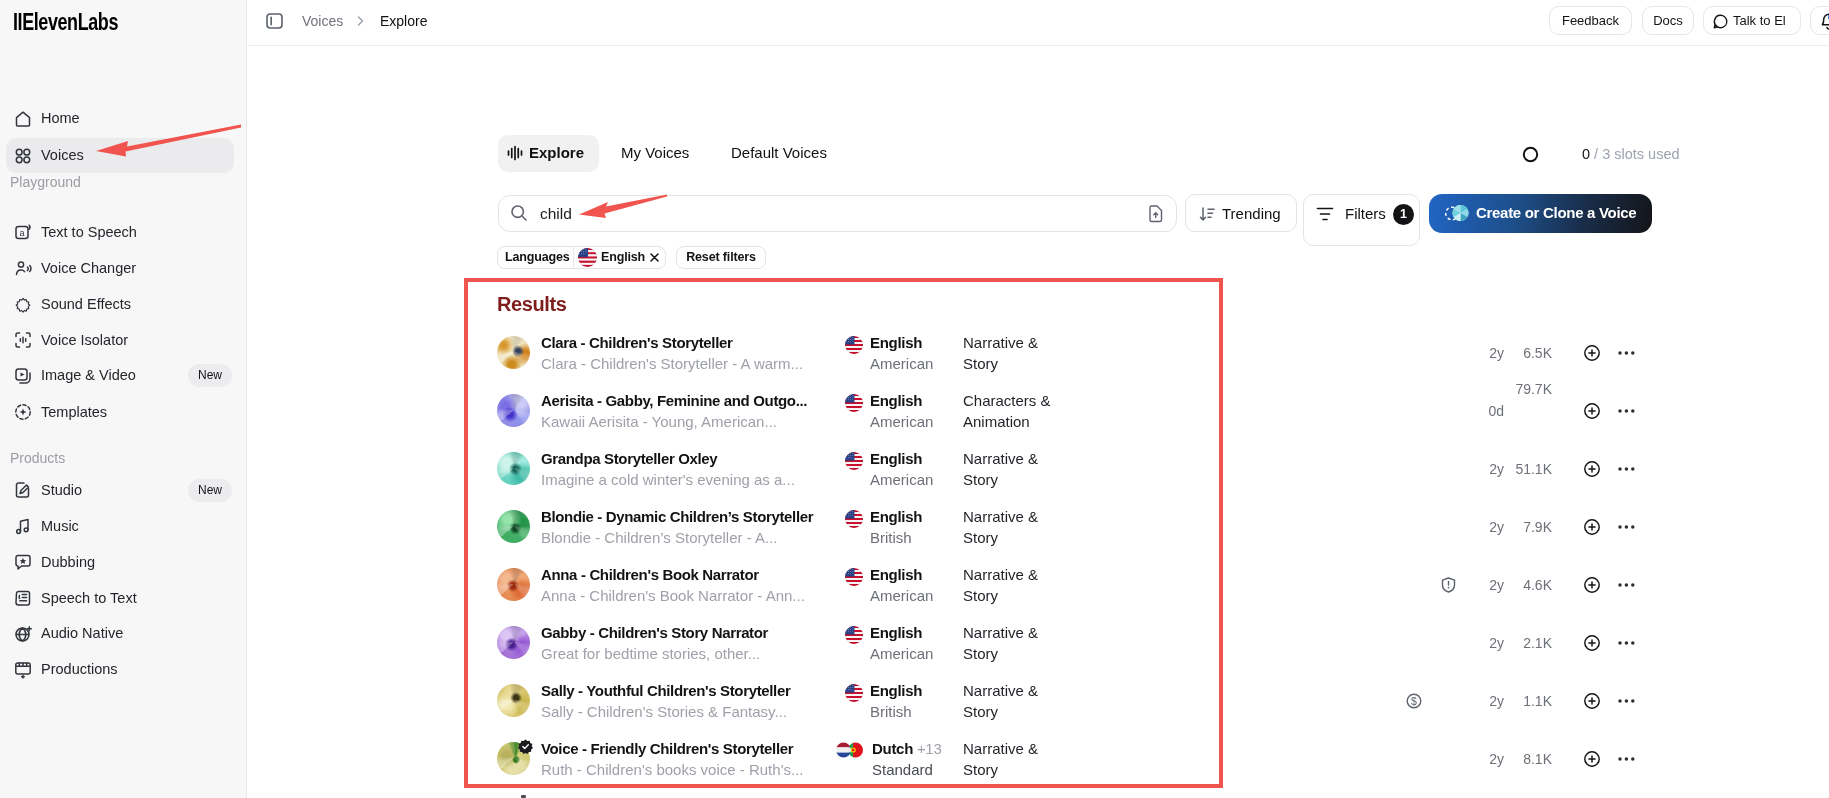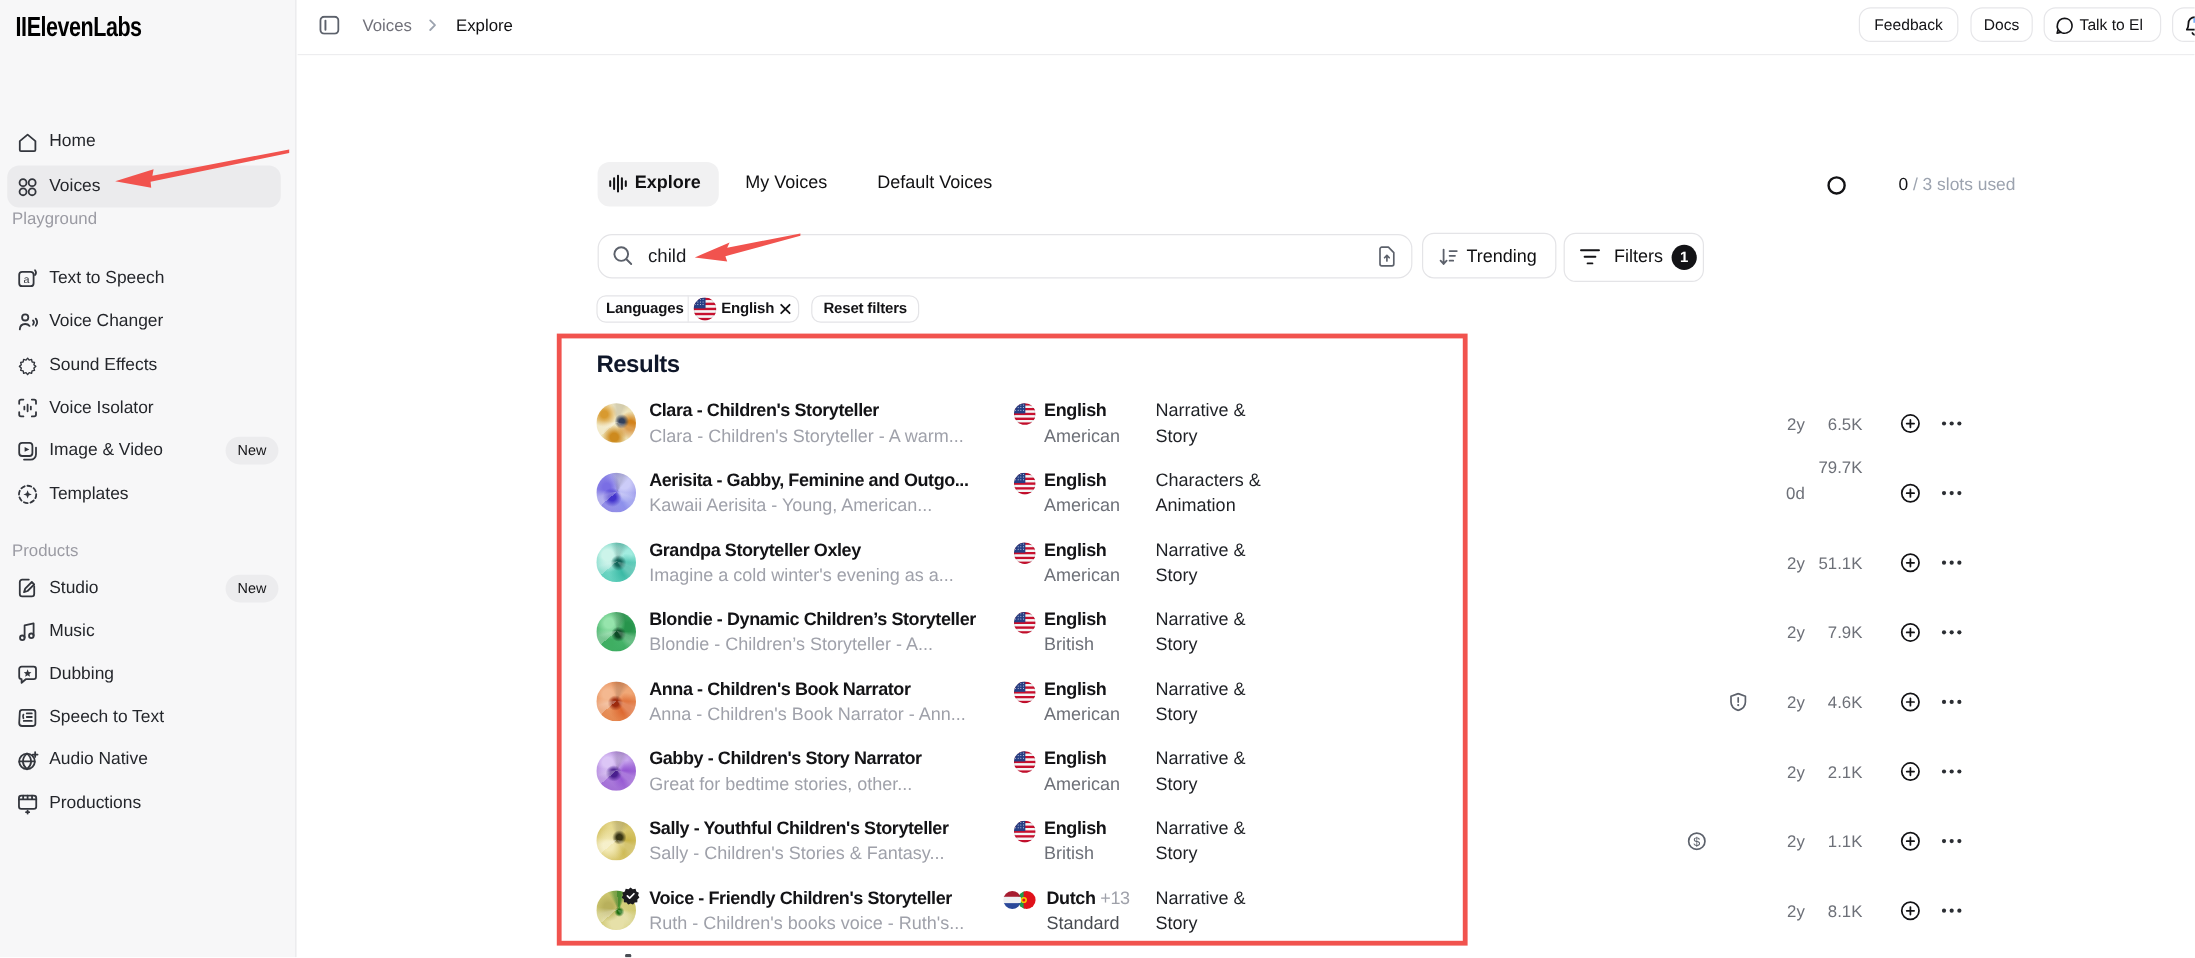--- a/index.html
+++ b/index.html
@@ -157,28 +157,43 @@
       <path d="M8.75 12.5 V8 M6.8 9.8 L8.75 7.8 L10.7 9.8" fill="none" stroke="#5c616b" stroke-width="1.4" stroke-linecap="round" stroke-linejoin="round"></path>
     </svg>
 <div class="abs" style="left:1185px;top:194px;width:112px;height:38px;border:1px solid #e4e4e7;border-radius:10px;background:#fff">
 <svg class="abs" style="left:12px;top:10px" width="18" height="18" viewBox="0 0 18 18">
         <g stroke="#5c616b" stroke-width="1.5" stroke-linecap="round">
           <path d="M5 3 v12 M5 15 L2.5 12.2 M5 15 L7.5 12.2 M10 4.2 h6 M10 8.2 h4.5 M10 12.2 h3"></path>
         </g>
       </svg>
 <div class="abs" style="left:36px;top:10px;font-size:15px;font-weight:500;color:#101012">Trending</div>
     </div>
-<div class="abs" style="left:1303px;top:194px;width:117px;height:41px;border:1px solid #e4e4e7;border-radius:10px;background:#fff">
+<div class="abs" style="left:1303px;top:194px;width:117px;height:52px;border:1px solid #e4e4e7;border-radius:10px;background:#fff">
 <svg class="abs" style="left:12px;top:11px" width="18" height="16" viewBox="0 0 18 16">
         <g stroke="#131316" stroke-width="1.6" stroke-linecap="round">
           <path d="M1.5 2.5 h15 M4.5 8 h9 M7 13.5 h4"></path>
         </g>
       </svg>
 <div class="abs" style="left:41px;top:10px;font-size:15px;font-weight:500;color:#101012">Filters</div>
 <div class="abs" style="left:89px;top:8.5px;width:21px;height:21px;border-radius:50%;background:#131316;color:#fff;font-size:12.5px;font-weight:600;text-align:center;line-height:21px">1</div>
+    </div>
+<div class="abs" style="left:1429px;top:194px;width:223px;height:39px;border-radius:13px;background:linear-gradient(100deg,#2165c4 0%,#1d4e88 40%,#192c48 70%,#141519 100%)">
+<svg class="abs" style="left:14px;top:9px" width="28" height="21" viewBox="0 0 28 21">
+<circle cx="9" cy="10.5" r="6.3" fill="none" stroke="#fff" stroke-width="1.5" stroke-dasharray="3 2.6"></circle>
+<g>
+          <circle cx="17.5" cy="10" r="8" fill="#aee4ec"></circle>
+<path d="M17.5 10 L17.5 2 A8 8 0 0 1 24.4 6 Z" fill="#59c3d8"></path>
+<path d="M17.5 10 L24.4 6 A8 8 0 0 1 24.4 14 Z" fill="#8edbe8"></path>
+<path d="M17.5 10 L24.4 14 A8 8 0 0 1 17.5 18 Z" fill="#41a4c0"></path>
+<path d="M17.5 10 L17.5 18 A8 8 0 0 1 10.6 14 Z" fill="#cdeff4"></path>
+<path d="M17.5 10 L10.6 14 A8 8 0 0 1 10.6 6 Z" fill="#6fd0e0"></path>
+<path d="M17.5 10 L10.6 6 A8 8 0 0 1 17.5 2 Z" fill="#9adfe9"></path>
+        </g>
+      </svg>
+<div class="abs" style="left:47px;top:10px;font-size:15px;font-weight:bold;color:#fff;white-space:nowrap;letter-spacing:-0.3px">Create or Clone a Voice</div>
     </div>
 <div class="abs" style="left:497px;top:246px;width:169px;height:23px;border:1px solid #e4e4e7;border-radius:8px;background:#fff"></div>
 <div class="abs" style="left:505px;top:250px;font-size:12.5px;font-weight:600;color:#131316;letter-spacing:-0.15px">Languages</div>
 <div class="abs" style="left:573px;top:246px;width:1px;height:23px;background:#e8e8ea"></div>
 <svg class="abs" style="left:578px;top:248px" width="19" height="19" viewBox="0 0 19 19">
       <defs>
         <clipPath id="usc578248">
           <circle cx="9.5" cy="9.5" r="9.5"></circle>
         </clipPath>
       </defs>
@@ -209,21 +224,21 @@
         </g>
       </g>
       <circle cx="9.5" cy="9.5" r="9.1" fill="none" stroke="rgba(0,0,0,0.08)" stroke-width="0.8"></circle>
     </svg>
 <div class="abs" style="left:601px;top:250px;font-size:12.5px;font-weight:600;color:#131316;letter-spacing:-0.15px">English</div>
 <svg class="abs" style="left:648px;top:251px" width="13" height="13" viewBox="0 0 13 13">
       <path d="M3 3 L10 10 M10 3 L3 10" stroke="#131316" stroke-width="1.5" stroke-linecap="round"></path>
     </svg>
 <div class="abs" style="left:676px;top:246px;width:90px;height:23px;border:1px solid #e4e4e7;border-radius:8px;background:#fff;font-size:12.5px;font-weight:600;color:#131316;text-align:center;line-height:21px;letter-spacing:-0.15px">Reset filters</div>
 <div class="abs" style="left:464px;top:278px;width:759px;height:510px;border:4px solid #f1534e"></div>
-<div class="abs" style="left:497px;top:292.5px;font-size:20px;font-weight:bold;color:#0f172a;letter-spacing:-0.4px">Results</div>
+<div class="abs" style="left:497px;top:292.5px;font-size:20px;font-weight:bold;color:#7f1d1d;letter-spacing:-0.4px">Results</div>
 <div class="avatar" style="left:497px;top:336.0px;background:radial-gradient(circle at 64% 46%, #31405c 0 8%, rgba(49,64,92,0) 22%), radial-gradient(circle at 86% 56%, #d2821c 0 12%, rgba(210,130,28,0) 34%), radial-gradient(circle at 45% 86%, #cd8a1e 0 10%, rgba(205,138,30,0) 30%), radial-gradient(circle at 20% 28%, #d89a30 0 8%, rgba(216,154,48,0) 30%), radial-gradient(circle at 45% 25%, #f4ecca 0 20%, rgba(244,236,202,0) 50%), radial-gradient(circle at 50% 50%, #efe5bc 0%, #ece0b2 70%, #e3d6a0 100%)"></div>
 <div class="rowname" style="left:541px;top:333.5px">Clara - Children's Storyteller</div>
 <div class="rowsub" style="left:541px;top:354.5px">Clara - Children's Storyteller - A warm...</div>
 <svg class="abs" style="left:845px;top:336.0px" width="18" height="18" viewBox="0 0 18 18">
       <defs>
         <clipPath id="usc845336.0">
           <circle cx="9.0" cy="9.0" r="9.0"></circle>
         </clipPath>
       </defs>
       <g clip-path="url(#usc845336.0)">

